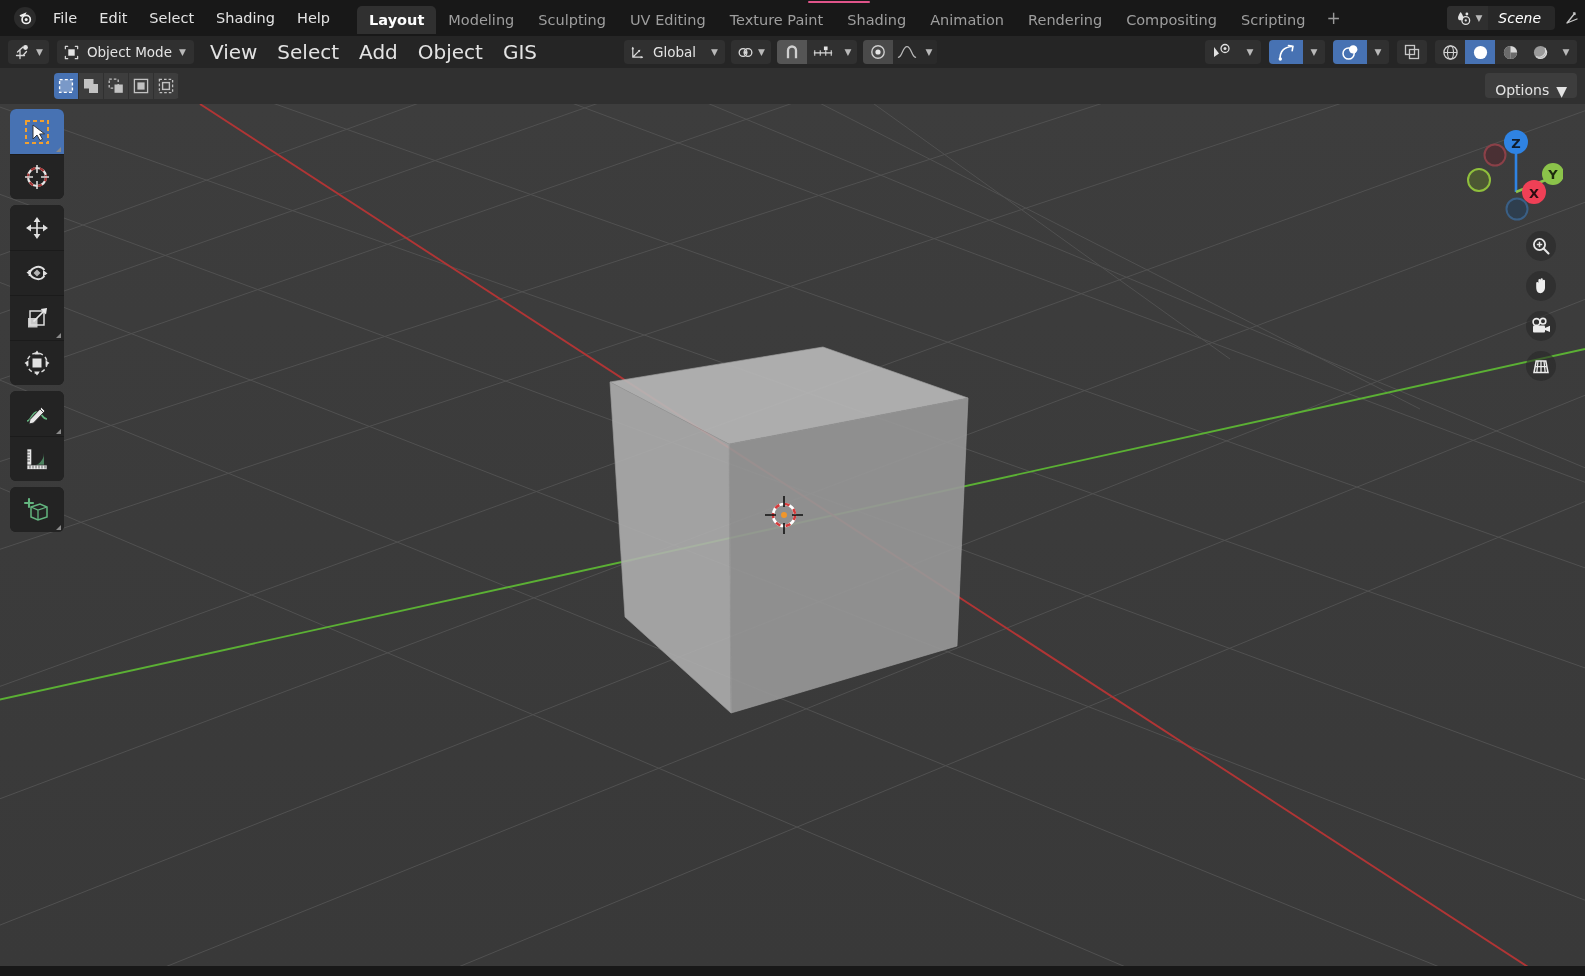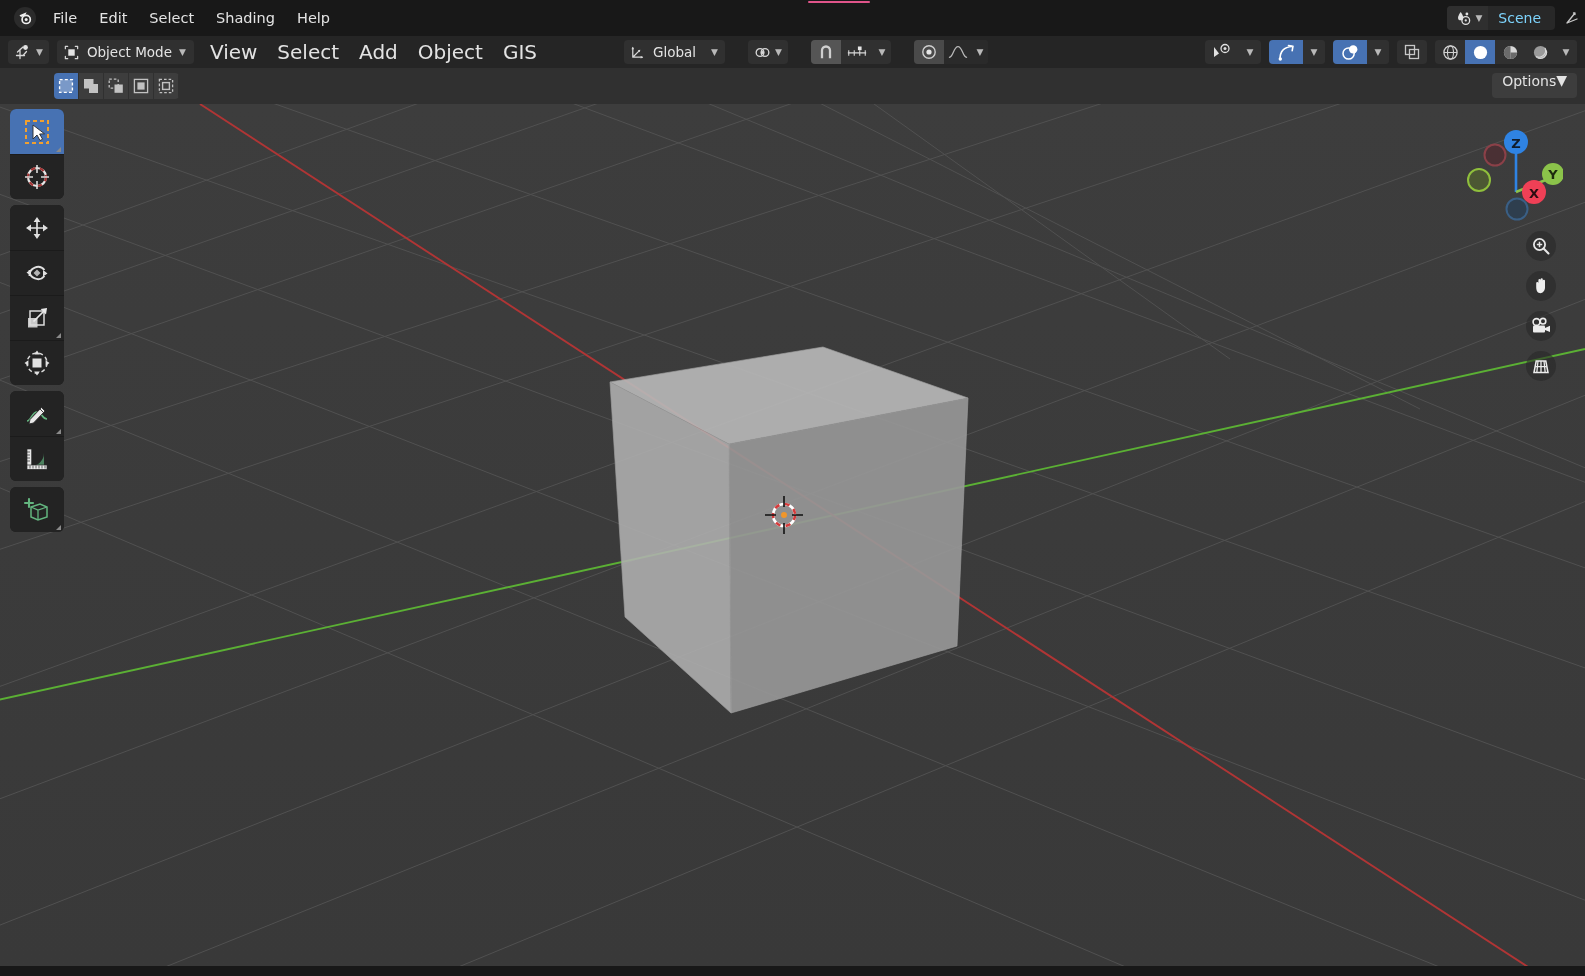--- a/index.html
+++ b/index.html
@@ -35,21 +35,21 @@
   }
   .topbar-right { position: absolute; right: 0; top: 0; height: 36px; display: flex; align-items: center; }
   .scene-field {
     display: flex; align-items: center; height: 24px; background: #282828;
     border-radius: 4px; margin-right: 4px;
   }
   .scene-icon-box {
     display: flex; align-items: center; gap: 3px; padding: 0 6px 0 8px; height: 24px;
     background: #2f2f2f; border-radius: 4px 0 0 4px;
   }
-  .scene-name { color: #7dd3fc; font-size: 14px; padding: 0 14px 0 10px; }
+  .scene-name { color: #ffffff; font-size: 14px; padding: 0 14px 0 10px; font-style: italic; }
   .chev { color: #b9b9b9; font-size: 9px; line-height: 1; }
 
   
   .vp-header {
     position: absolute; left: 0; top: 36px; width: 1585px; height: 32px;
     background: #252525; display: flex; align-items: center;
   }
   .hdr-btn {
     display: flex; align-items: center; height: 24px; background: #303030;
     border-radius: 4px; padding: 0 5px; gap: 4px;
@@ -64,21 +64,21 @@
   
   .tool-settings {
     position: absolute; left: 0; top: 68px; width: 1585px; height: 36px;
     background: #303030; display: flex; align-items: center;
   }
   .selmode-group { display: flex; margin-left: 54px; height: 26px; border-radius: 4px; overflow: hidden; }
   .selmode { width: 25px; height: 26px; background: #3d3d3d; display:flex; align-items:center; justify-content:center; border-right: 1px solid #303030; }
   .selmode.on { background: #4772b3; }
   .options-btn {
     position: absolute; right: 8px; top: 5px; height: 25px; background: #3d3d3d;
-    border-radius: 4px; display: flex; align-items: flex-start; padding: 0 10px;
+    border-radius: 4px; display: flex; align-items: flex-end; gap: 7px; padding: 0 10px;
   }
   .options-btn span { color: #e3e3e3; font-size: 14px; }
 
   
   .viewport {
     position: absolute; left: 0; top: 104px; width: 1585px; height: 862px;
     background: #3b3b3b; overflow: hidden;
   }
   .vp-canvas { position: absolute; inset: 0; }
   .vp-text { position: absolute; left: 86px; top: 12px; pointer-events: none; }
@@ -120,20 +120,33 @@
         <circle cx="13.2" cy="13.4" r="4.1" fill="none" stroke="#efefef" stroke-width="1.7"></circle>
         <circle cx="13.2" cy="13.4" r="1.5" fill="#efefef"></circle>
       </svg>
     </div>
     <div class="menu-item">File</div>
     <div class="menu-item">Edit</div>
     <div class="menu-item">Select</div>
     <div class="menu-item">Shading</div>
     <div class="menu-item">Help</div>
 
+    <div class="ws-tabs">
+      <div class="ws-tab active">Layout</div>
+      <div class="ws-tab">Modeling</div>
+      <div class="ws-tab">Sculpting</div>
+      <div class="ws-tab">UV Editing</div>
+      <div class="ws-tab">Texture Paint</div>
+      <div class="ws-tab">Shading</div>
+      <div class="ws-tab">Animation</div>
+      <div class="ws-tab">Rendering</div>
+      <div class="ws-tab">Compositing</div>
+      <div class="ws-tab">Scripting</div>
+      <div class="ws-addtab">+</div>
+    </div>
 
     <div class="pink-indicator"></div>
 
     <div class="topbar-right">
       <div class="scene-field">
         <div class="scene-icon-box">
           <svg width="17" height="17" viewBox="0 0 18 18">
             <path d="M6 2.2 C6 2.2 3.2 6.2 3.2 8.1 A2.8 2.8 0 0 0 8.8 8.1 C8.8 6.2 6 2.2 6 2.2 Z" fill="#e0e0e0"></path>
             <circle cx="12.6" cy="4.2" r="1.5" fill="#e0e0e0"></circle>
             <circle cx="11.4" cy="11.1" r="4.1" fill="none" stroke="#e0e0e0" stroke-width="1.4"></circle>
@@ -169,21 +182,21 @@
       <span class="hdr-label">Object Mode</span>
       <span class="chev">▼</span>
     </div>
     <div style="width:6px"></div>
     <div class="hdr-menu">View</div>
     <div class="hdr-menu">Select</div>
     <div class="hdr-menu">Add</div>
     <div class="hdr-menu">Object</div>
     <div class="hdr-menu">GIS</div>
 
-    <div style="position:absolute;left:624px;display:flex;align-items:flex-end;gap:23px">
+    <div style="position:absolute;left:624px;display:flex;align-items:flex-end;gap:6px">
       <div class="hdr-btn" style="padding:0 7px 0 5px">
         <svg width="17" height="17" viewBox="0 0 18 18">
           <path d="M4 14 L4 4 M4 14 L14 14 M4 14 L11 7" stroke="#d8d8d8" stroke-width="1.3" fill="none" stroke-linecap="round"></path>
           <path d="M4 3 L2.6 5.6 L5.4 5.6 Z" fill="#d8d8d8"></path>
           <path d="M15 14 L12.4 12.6 L12.4 15.4 Z" fill="#d8d8d8"></path>
           <path d="M12 6 L9.3 6.6 L11.4 8.7 Z" fill="#d8d8d8"></path>
         </svg>
         <span class="hdr-label">Global</span>
         <span class="chev" style="margin-left:8px">▼</span>
       </div>

